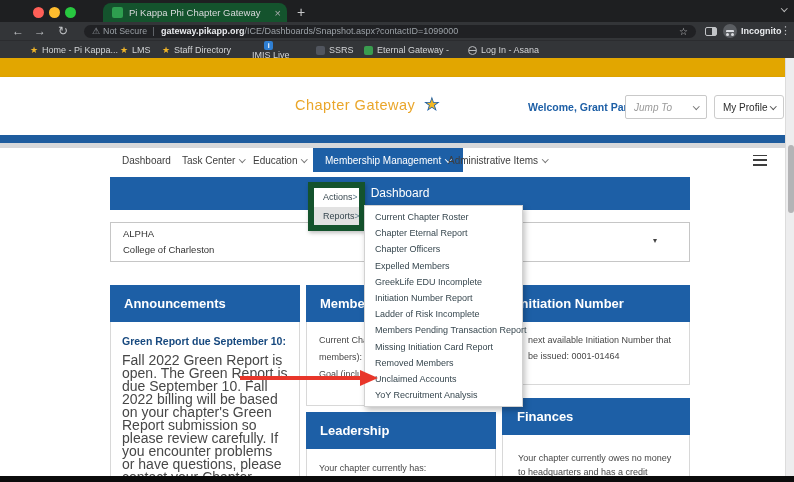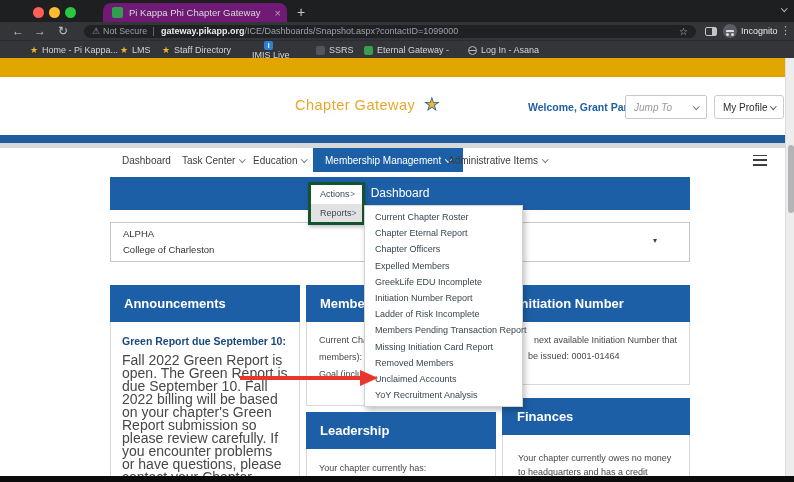--- a/index.html
+++ b/index.html
@@ -7,21 +7,21 @@
   body { font-family:"Liberation Sans", sans-serif; }
   #window {
     position:relative; width:794px; height:482px; overflow:hidden;
     background:#ffffff; font-family:"Liberation Sans", sans-serif;
   }
   .abs { position:absolute; }
 
   
   .tabstrip { left:0; top:0; width:794px; height:22px; background:#1e1f21; }
   .light { width:11px; height:11px; border-radius:50%; top:7px; }
-  .tab { left:103px; top:3px; width:184px; height:19px; background:#701a75;
+  .tab { left:103px; top:3px; width:184px; height:19px; background:#14532d;
          border-radius:8px 8px 0 0; display:flex; align-items:center; padding:0 6px; }
   .favicon { width:11px; height:11px; border-radius:2px; background:#2e9e4f; margin:0 6px 0 3px;
              display:flex; align-items:center; justify-content:center; color:#eafcd9; font-size:6px; font-weight:bold; flex:none;}
   .tab-title { color:#d9dadc; font-size:9.5px; white-space:nowrap; overflow:hidden; flex:1; }
   .tab-close { color:#a9abad; font-size:11px; margin-left:4px; flex:none; cursor:default; }
   .newtab { left:297px; top:3px; color:#c7c8ca; font-size:14px; line-height:18px; }
   .tabsearch-chev { right:8px; top:6px; width:7px; height:7px; }
   .chev { display:inline-block; width:4.5px; height:4.5px; border-right:1.2px solid currentColor;
           border-bottom:1.2px solid currentColor; transform:rotate(45deg); }
   .chev.gray { color:#bbb; }
@@ -31,21 +31,21 @@
   .omnibox { left:84px; top:24.5px; width:612px; height:13.5px; border-radius:7px; background:#202124;
              display:flex; align-items:center; padding:0 8px; }
   .omni-warn { color:#9aa0a6; font-size:9px; margin-right:3px; }
   .omni-sec { color:#9aa0a6; font-size:8.8px; margin-right:6px; white-space:nowrap; }
   .omni-sep { width:1px; height:9px; background:#5f6368; margin-right:7px; }
   .omni-domain { color:#e8eaed; font-size:9px; font-weight:bold; white-space:nowrap; }
   .omni-path { color:#9aa0a6; font-size:9px; white-space:nowrap; overflow:hidden; flex:1; }
   .omni-star { color:#c2c4c7; font-size:10px; margin-left:6px; }
   .panel-icon { left:705px; top:26.5px; width:12px; height:9px; border:1.2px solid #c2c4c7; border-radius:2px; }
   .panel-icon::after { content:""; position:absolute; right:0; top:0; width:4px; height:100%; background:#c2c4c7; }
-  .incog { left:723px; top:23.5px; height:15px; display:flex; align-items:center; }
+  .incog { left:723px; top:23.5px; height:15px; display:flex; align-items:center;font-weight:bold; }
   .incog-circ { width:14px; height:14px; border-radius:50%; background:#5b5e62; margin-right:4px;
                 display:flex; align-items:center; justify-content:center; }
   .incog-glyph { width:8px; height:3px; border-top:2px solid #dadce0; border-radius:1px; position:relative; }
   .incog-glyph::before, .incog-glyph::after { content:""; position:absolute; top:1px; width:3px; height:3px;
                 border-radius:50%; background:#dadce0; }
   .incog-glyph::before { left:0; } .incog-glyph::after { right:0; }
   .incog-label { color:#e8eaed; font-size:9px; }
   .kebab { left:780px; top:24px; color:#c2c4c7; font-size:11px; letter-spacing:0; }
 
   .bookmarks { left:0; top:40px; width:794px; height:18px; background:#333538; border-top:1px solid #2b2c2f; }
@@ -95,21 +95,21 @@
   .card-h { position:absolute; height:37px; background:#1d5fa6; color:#fff; font-size:13px; font-weight:600;
             line-height:37px; padding-left:14px; }
   .card-b { position:absolute; background:#fff; border:1px solid #d8d8d8; border-top:none; overflow:hidden; }
   .ann-h1 { color:#17497f; font-size:10.5px; font-weight:bold; margin:13px 0 7px 0; }
   .ann-p { color:#474747; font-size:14px; line-height:13px; }
   .ann-link { color:#1558d6; text-decoration:underline; }
   .frag { font-size:9px; color:#474747; line-height:17px; white-space:nowrap; }
   .smalltext { font-size:9px; color:#474747; line-height:14px; }
 
   
-  .menu1 { left:308px; top:182px; width:57px; background:#fff; border:3px solid #14532d;
+  .menu1 { left:308px; top:182px; width:57px; background:#fff; border:6px solid #14532d;
            box-shadow:1px 2px 4px rgba(0,0,0,.25); z-index:10; }
   .menu1-row { height:18.5px; display:flex; align-items:center; padding:0 7px 0 9px; font-size:9px; color:#37474f; }
   .menu1-row .arrow { margin-left:auto; color:#607d8b; font-size:8.5px; }
   .menu1-row.hl { background:#e2e2e2; }
   .submenu { left:364px; top:205px; width:159px; background:#fff; border:1px solid #d2d2d2;
              box-shadow:2px 3px 6px rgba(0,0,0,.25); z-index:10; padding:3px 0; }
   .submenu-item { height:16.2px; line-height:16.2px; padding-left:10px; font-size:9px; color:#37474f; white-space:nowrap; }
 
   
   .redarrow { left:238px; top:368px; z-index:20; }
@@ -264,21 +264,21 @@
     <span>Leadership</span>
   </div>
   <div class="abs card-b" style="left:306px; top:449px; width:190px; height:33px; padding:12px 12px 0 12px;">
     <div class="smalltext">Your chapter currently has:</div>
   </div>
 
   <div class="abs card-h" style="left:502px; top:285px; width:188px; padding-left:15px;">
     <span>Initiation Number</span>
   </div>
   <div class="abs card-b" style="left:502px; top:322px; width:188px; height:63px; padding:10px 6px 0 25px;">
-    <div class="frag" style="line-height:16px;text-align:center;">next available Initiation Number that</div>
+    <div class="frag" style="line-height:16px;">next available Initiation Number that</div>
     <div class="frag" style="line-height:16px;">be issued: 0001-01464</div>
   </div>
 
   <div class="abs card-h" style="left:502px; top:398px; width:188px; padding-left:15px;">
     <span>Finances</span>
   </div>
   <div class="abs card-b" style="left:502px; top:435px; width:188px; height:47px; padding:16px 12px 0 15px;">
     <div class="smalltext">Your chapter currently owes no money to headquarters and has a credit balance of</div>
   </div>
 

